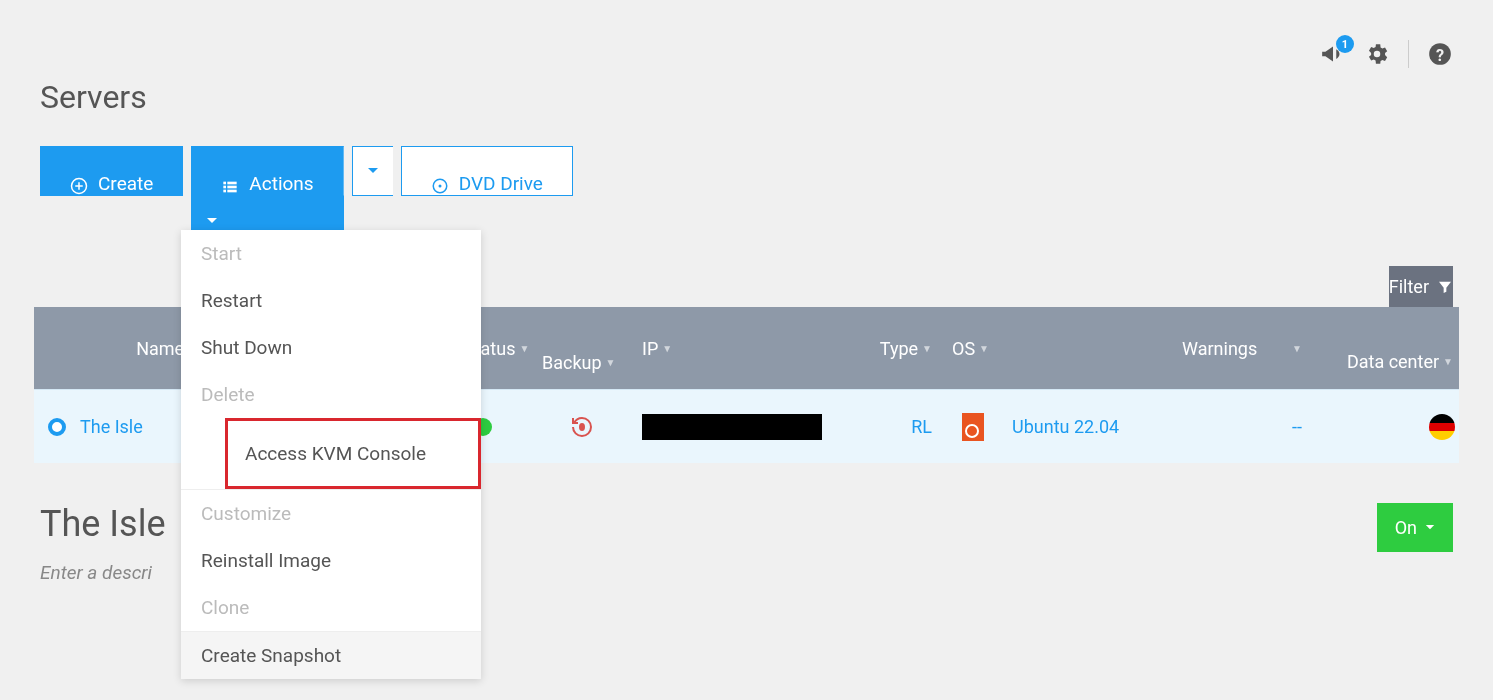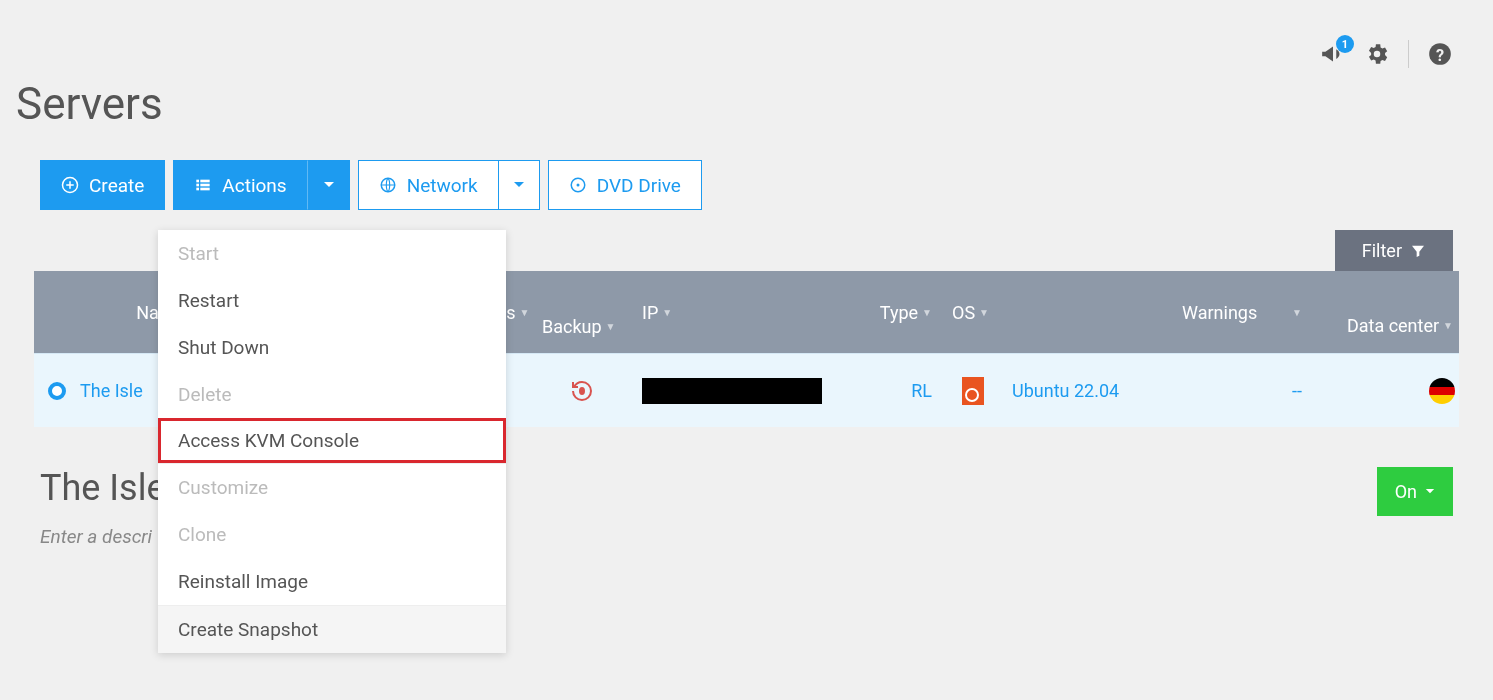--- a/index.html
+++ b/index.html
@@ -2,37 +2,37 @@
 <html><head>
 <meta charset="utf-8">
 <style>
 * { box-sizing: border-box; margin: 0; padding: 0; font-family: -apple-system, BlinkMacSystemFont, "Segoe UI", Roboto, Helvetica, Arial, sans-serif; }
 body { background: #f0f0f0; color: #555; }
 .page { width: 1493px; height: 700px; position: relative; overflow: hidden; }
 .topbar { display: flex; justify-content: flex-end; align-items: center; padding: 40px 40px 0 0; gap: 18px; }
 .topbar .icon-wrap { position: relative; color: #555; cursor: pointer; }
 .badge { position: absolute; top: -6px; right: -8px; background: #1d9bf0; color: #fff; border-radius: 50%; width: 18px; height: 18px; font-size: 11px; display: flex; align-items: center; justify-content: center; font-weight: bold; }
 .vr { width: 1px; height: 28px; background: #ccc; }
-.title { font-size: 44px; font-weight: 400; color: #555; padding: 10px 40px 30px 16px; }
+.title { font-size: 32px; font-weight: 400; color: #555; padding: 10px 40px 30px 40px; }
 .toolbar { display: flex; gap: 8px; padding: 0 40px 20px 40px; position: relative; }
-.btn { display: inline-flex; align-items: center; gap: 10px; padding: 0 20px; height: 50px; font-size: 19px; border: 1px solid transparent; cursor: pointer; background: #fff; }
+.btn { display: inline-flex; align-items: flex-end; gap: 10px; padding: 0 29px; height: 50px; font-size: 19px; border: 1px solid transparent; cursor: pointer; background: #fff; }
 .btn-primary { background: #1d9bf0; color: #fff; border-color: #1d9bf0; }
 .btn-outline { background: #fff; color: #1d9bf0; border-color: #1d9bf0; }
-.btn-group { display: flex; }
+.btn-group { display: flex; flex-direction: column; }
 .btn-group .btn:first-child { border-right: 1px solid rgba(255,255,255,0.3); }
 .btn-group.outline .btn:first-child { border-right: none; }
 .btn-caret { padding: 0 14px; display: flex; align-items: center; }
-.dropdown-menu { position: absolute; top: 230px; left: 158px; width: 348px; background: #fff; box-shadow: 0 2px 8px rgba(0,0,0,0.15); z-index: 100; }
+.dropdown-menu { position: absolute; top: 230px; left: 181px; width: 300px; background: #fff; box-shadow: 0 2px 8px rgba(0,0,0,0.15); z-index: 100; }
 .dropdown-menu .item { padding: 12px 20px; font-size: 19px; color: #555; cursor: pointer; }
 .dropdown-menu .item.disabled { color: #bbb; cursor: default; }
-.dropdown-menu .item.highlighted { border: 3px solid #d9272e; padding: 8px 17px; }
+.dropdown-menu .item.highlighted { border: 3px solid #d9272e; padding: 21px 17px; margin-left: 44px; }
 .dropdown-menu .item.divider-above { border-top: 1px solid #eee; }
 .dropdown-menu .item.sub { display: flex; justify-content: space-between; align-items: center; }
 .filter-row { display: flex; justify-content: flex-end; padding: 0 40px; }
-.filter-btn { background: #6b7280; color: #fff; padding: 10px 27px; font-size: 18px; display: flex; align-items: center; gap: 8px; cursor: pointer; border: none; }
+.filter-btn { background: #6b7280; color: #fff; padding: 10px 0; font-size: 18px; display: flex; align-items: center; gap: 8px; cursor: pointer; border: none; }
 .table-wrap { margin: 0 34px; }
 .thead { background: #8e99a8; color: #fff; display: flex; align-items: center; height: 82px; }
 .th { padding: 0 10px; font-size: 18px; display: flex; align-items: center; gap: 4px; }
 .th.name { width: 180px; justify-content: flex-end; padding-right: 16px; }
 .th.status { width: 318px; padding-left: 250px; }
 .th.backup { width: 100px; margin-top: 28px; }
 .th.ip { width: 200px; }
 .th.type { width: 110px; justify-content: flex-end; }
 .th.os { width: 230px; }
 .th.warnings { width: 140px; justify-content: space-between; }
@@ -110,27 +110,20 @@
           </svg>
         <span>Actions</span>
       </button>
       <button class="btn btn-primary btn-caret">
         <svg width="12" height="8" viewBox="0 0 12 8" fill="#fff">
             <path d="M1 1l5 5 5-5"></path>
           </svg>
       </button>
     </div>
     <div class="btn-group outline">
-      <button class="btn btn-outline">
-        <svg width="18" height="18" viewBox="0 0 24 24" fill="#1d9bf0">
-            <circle cx="12" cy="12" r="9" fill="none" stroke="#1d9bf0" stroke-width="2"></circle>
-            <path d="M3 12h18M12 3c3 3 3 15 0 18M12 3c-3 3-3 15 0 18" fill="none" stroke="#1d9bf0" stroke-width="1.5"></path>
-          </svg>
-        <span>Network</span>
-      </button>
       <button class="btn btn-outline btn-caret" style="border-left:1px solid #1d9bf0">
         <svg width="12" height="8" viewBox="0 0 12 8" fill="#1d9bf0">
             <path d="M1 1l5 5 5-5"></path>
           </svg>
       </button>
     </div>
     <button class="btn btn-outline">
       <svg width="18" height="18" viewBox="0 0 24 24">
           <circle cx="12" cy="12" r="9" fill="none" stroke="#1d9bf0" stroke-width="2"></circle>
           <circle cx="12" cy="12" r="2" fill="#1d9bf0"></circle>
@@ -139,22 +132,22 @@
     </button>
   </div>
 
   <div class="dropdown-menu">
     <div class="item disabled">Start</div>
     <div class="item">Restart</div>
     <div class="item">Shut Down</div>
     <div class="item disabled">Delete</div>
     <div class="item highlighted">Access KVM Console</div>
     <div class="item disabled divider-above">Customize</div>
+    <div class="item">Reinstall Image</div>
     <div class="item disabled">Clone</div>
-    <div class="item">Reinstall Image</div>
     <div class="item divider-above" style="background:#f5f5f5">Create Snapshot</div>
   </div>
 
   <div class="filter-row">
     <button class="filter-btn">
       <span>Filter</span>
       <svg width="16" height="16" viewBox="0 0 24 24" fill="#fff">
           <path d="M3 4h18l-7 9v6l-4 2v-8L3 4z"></path>
         </svg>
     </button>

